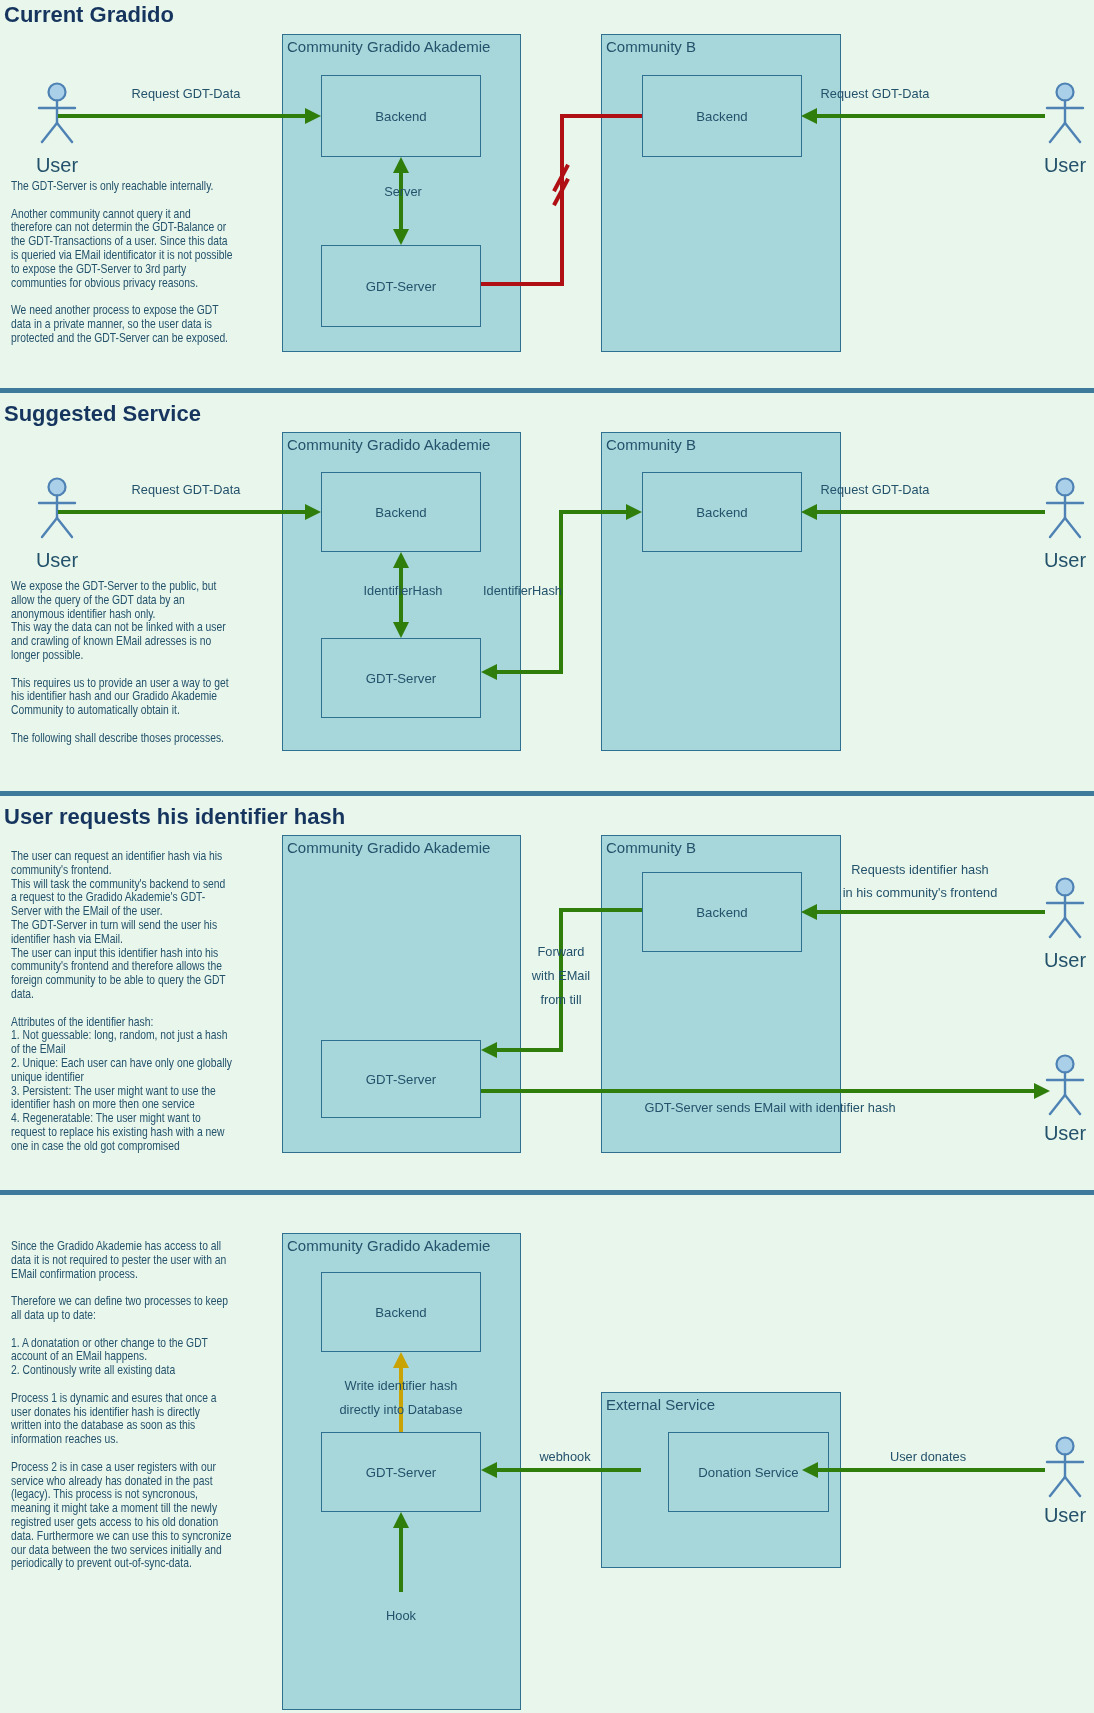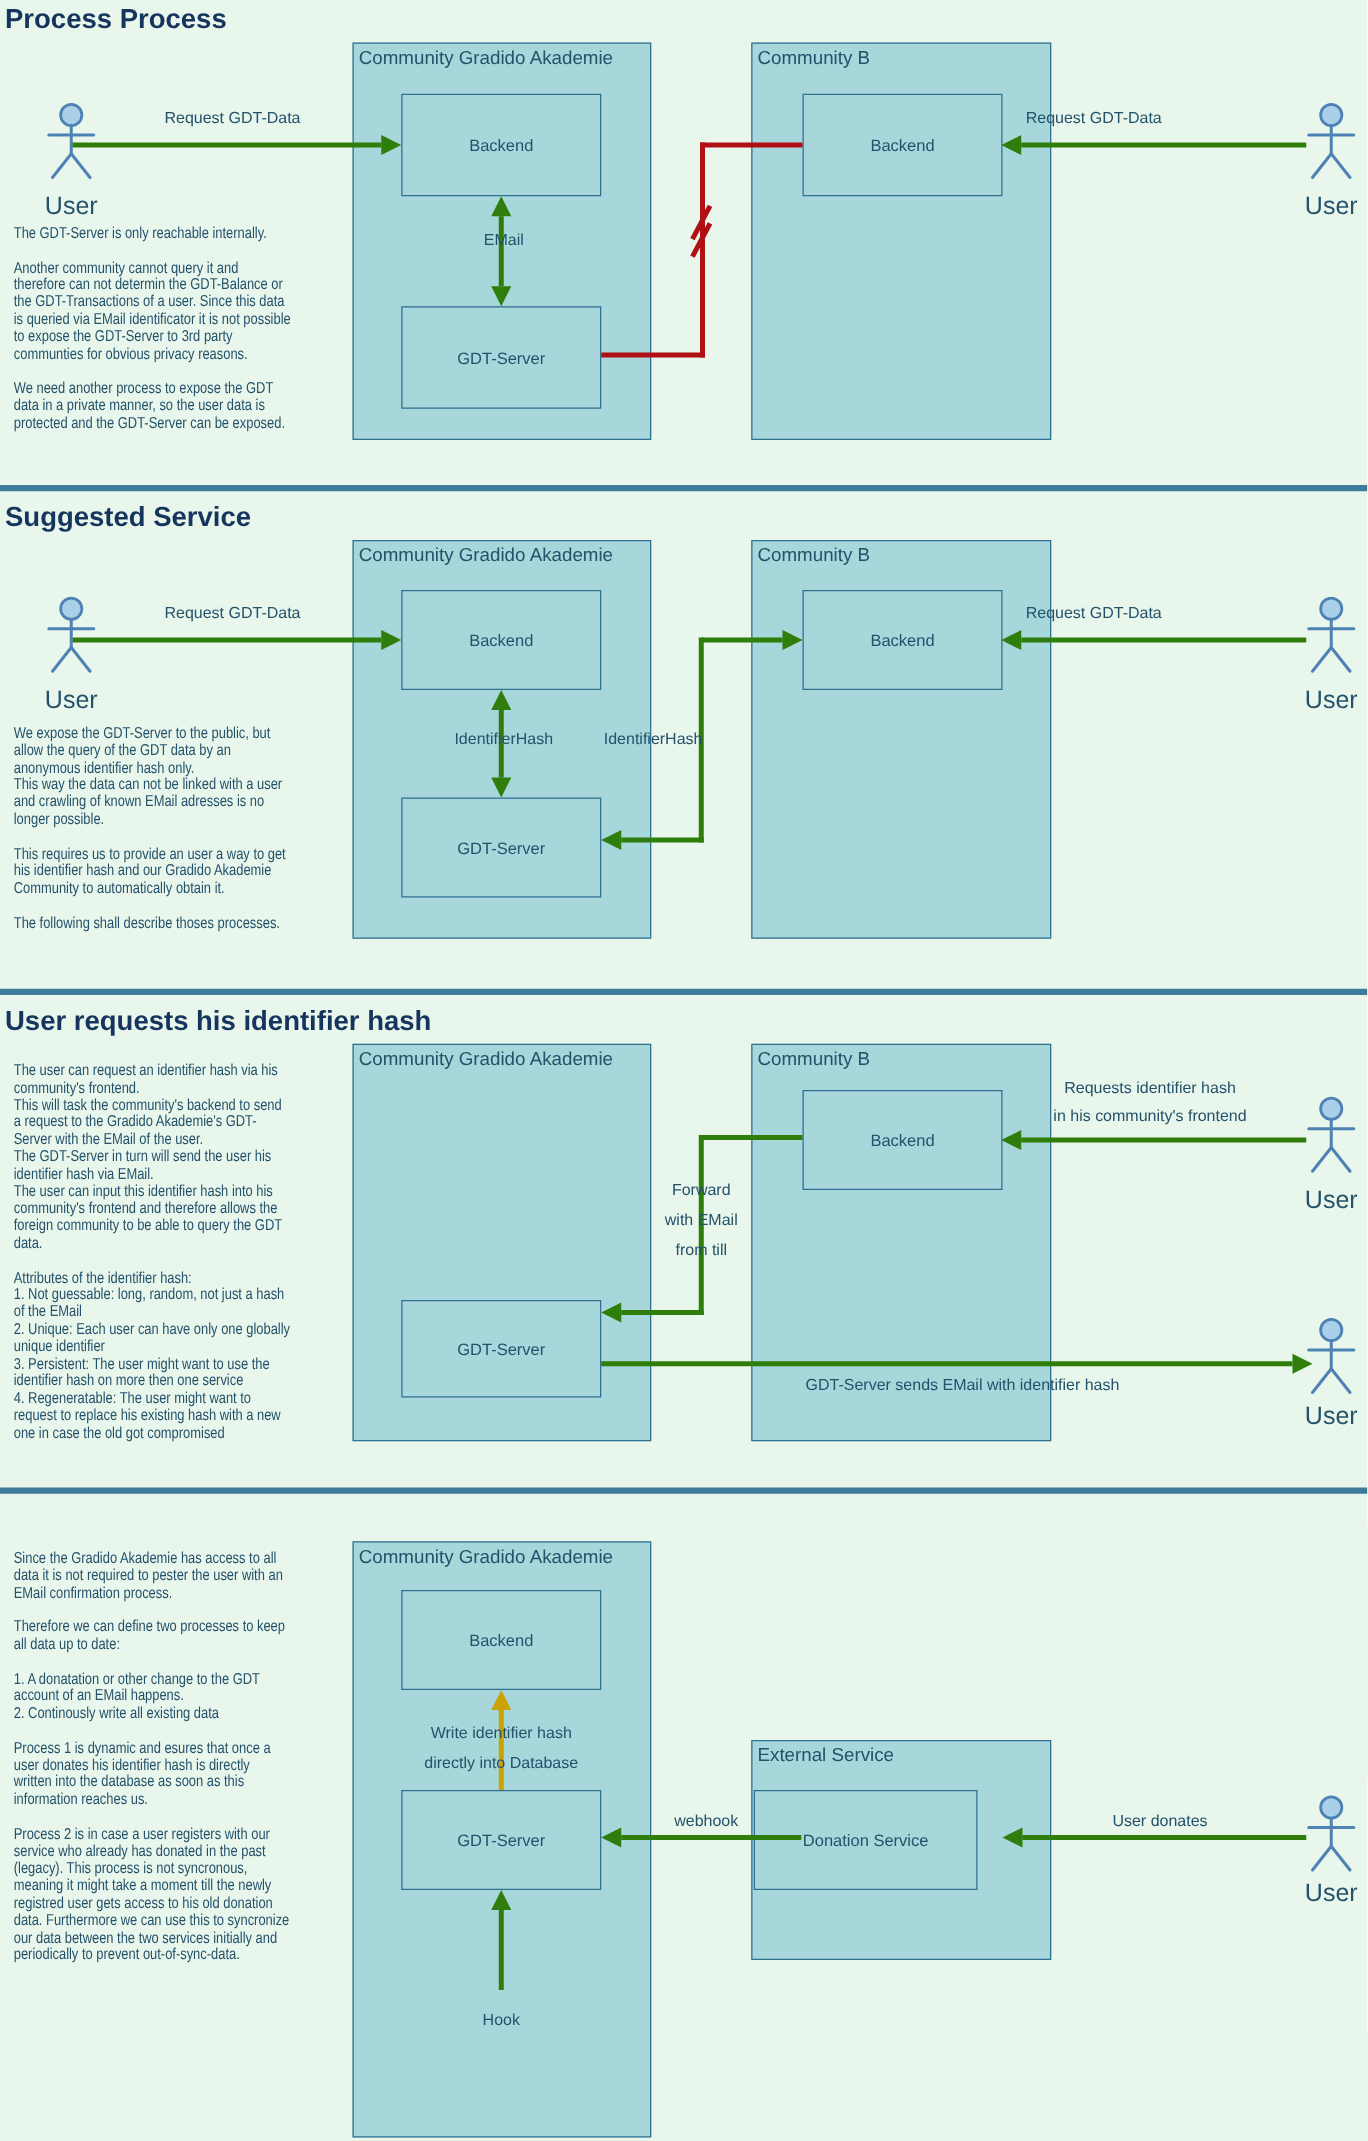--- a/index.html
+++ b/index.html
@@ -31,21 +31,21 @@
   .slash{position:absolute;width:30px;height:4px;background:var(--red,#b01014);transform:rotate(-62deg)}
   .actor{position:absolute}
   .actor circle{fill:var(--actor_fill,#a9cfe9);stroke:var(--actor_stroke,#4e82b4);stroke-width:2.2}
   .actor line{stroke:var(--actor_stroke,#4e82b4);stroke-width:2.4;stroke-linecap:round}
 </style>
 </head>
 <body>
 
 <div id="canvas">
 
-  <div class="h1" style="left:4px;top:2px">Process Process</div>
+  <div class="h1" style="left:4px;top:2px">Current Gradido</div>
   <div class="notes" style="left:11px;top:180px">The GDT-Server is only reachable internally.
 
 Another community cannot query it and
 therefore can not determin the GDT-Balance or
 the GDT-Transactions of a user. Since this data
 is queried via EMail identificator it is not possible
 to expose the GDT-Server to 3rd party
 communties for obvious privacy reasons.
 
 We need another process to expose the GDT
@@ -83,21 +83,21 @@
   <div class="ah r" style="left:305px;top:108px"></div>
   <div class="albl c" style="left:186px;top:86px">Request GDT-Data</div>
 
   <div class="ah l" style="left:801px;top:108px"></div>
   <div class="hline" style="left:817px;top:114px;width:228px"></div>
   <div class="albl c" style="left:875px;top:86px">Request GDT-Data</div>
 
   <div class="ah u" style="left:393px;top:157px"></div>
   <div class="vline" style="left:399px;top:173px;height:56px"></div>
   <div class="ah d" style="left:393px;top:229px"></div>
-  <div class="albl c" style="left:403px;top:184px">EMail</div>
+  <div class="albl c" style="left:403px;top:184px">Server</div>
 
   <div class="hline redbg" style="left:481px;top:282px;width:83px"></div>
   <div class="vline redbg" style="left:560px;top:114px;height:172px"></div>
   <div class="hline redbg" style="left:560px;top:114px;width:82px"></div>
   <div class="slash" style="left:546px;top:176px"></div>
   <div class="slash" style="left:546px;top:190px"></div>
 
   <div class="divider" style="top:388px"></div>
 
   <div class="h1" style="left:4px;top:401px">Suggested Service</div>
@@ -259,21 +259,21 @@
 periodically to prevent out-of-sync-data.</div>
 
   <div class="container" style="left:282px;top:1233px;width:239px;height:477px">
     <span class="clabel">Community Gradido Akademie</span>
   </div>
   <div class="container" style="left:601px;top:1392px;width:240px;height:176px">
     <span class="clabel">External Service</span>
   </div>
   <div class="box" style="left:321px;top:1272px;width:160px;height:80px">Backend</div>
   <div class="box" style="left:321px;top:1432px;width:160px;height:80px">GDT-Server</div>
-  <div class="box" style="left:603px;top:1432px;width:179px;height:80px">Donation Service</div>
+  <div class="box" style="left:668px;top:1432px;width:161px;height:80px">Donation Service</div>
 
   <div class="ah u goldh" style="left:393px;top:1352px"></div>
   <div class="vline goldbg" style="left:399px;top:1368px;height:64px"></div>
   <div class="albl c" style="left:401px;top:1378px">Write identifier hash</div>
   <div class="albl c" style="left:401px;top:1402px">directly into Database</div>
 
   <div class="ah u" style="left:393px;top:1512px"></div>
   <div class="vline" style="left:399px;top:1528px;height:64px"></div>
   <div class="albl c" style="left:401px;top:1608px">Hook</div>
 

